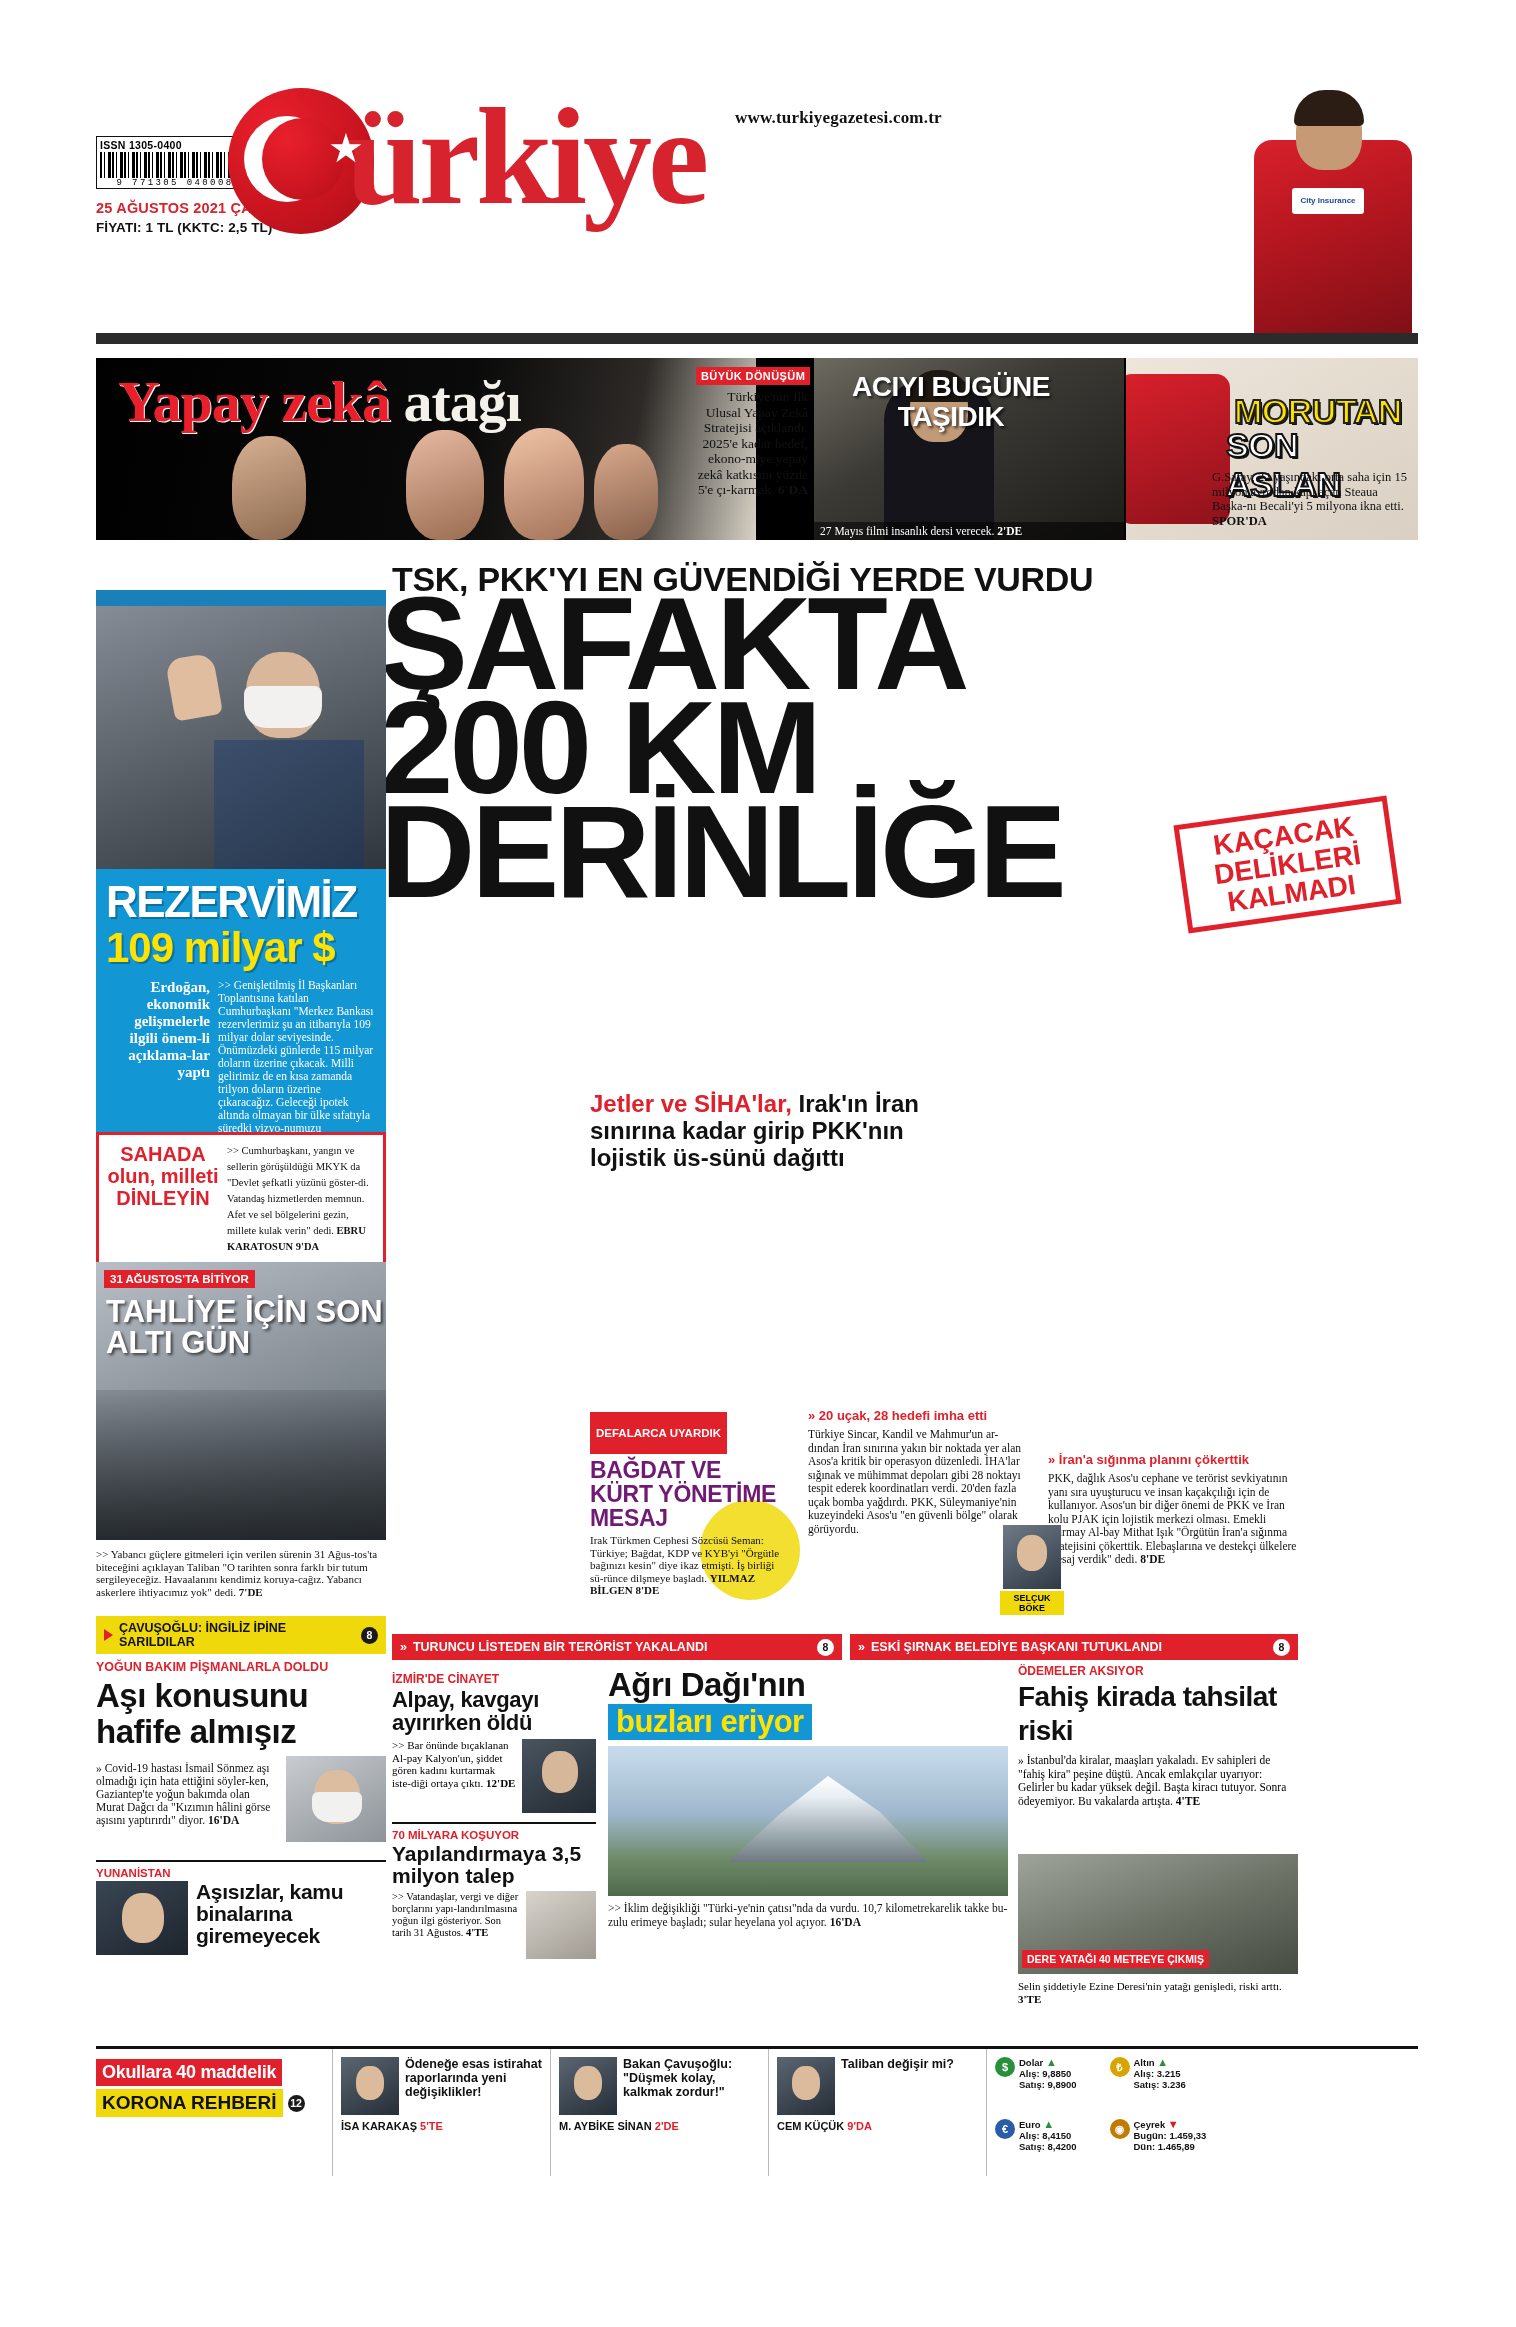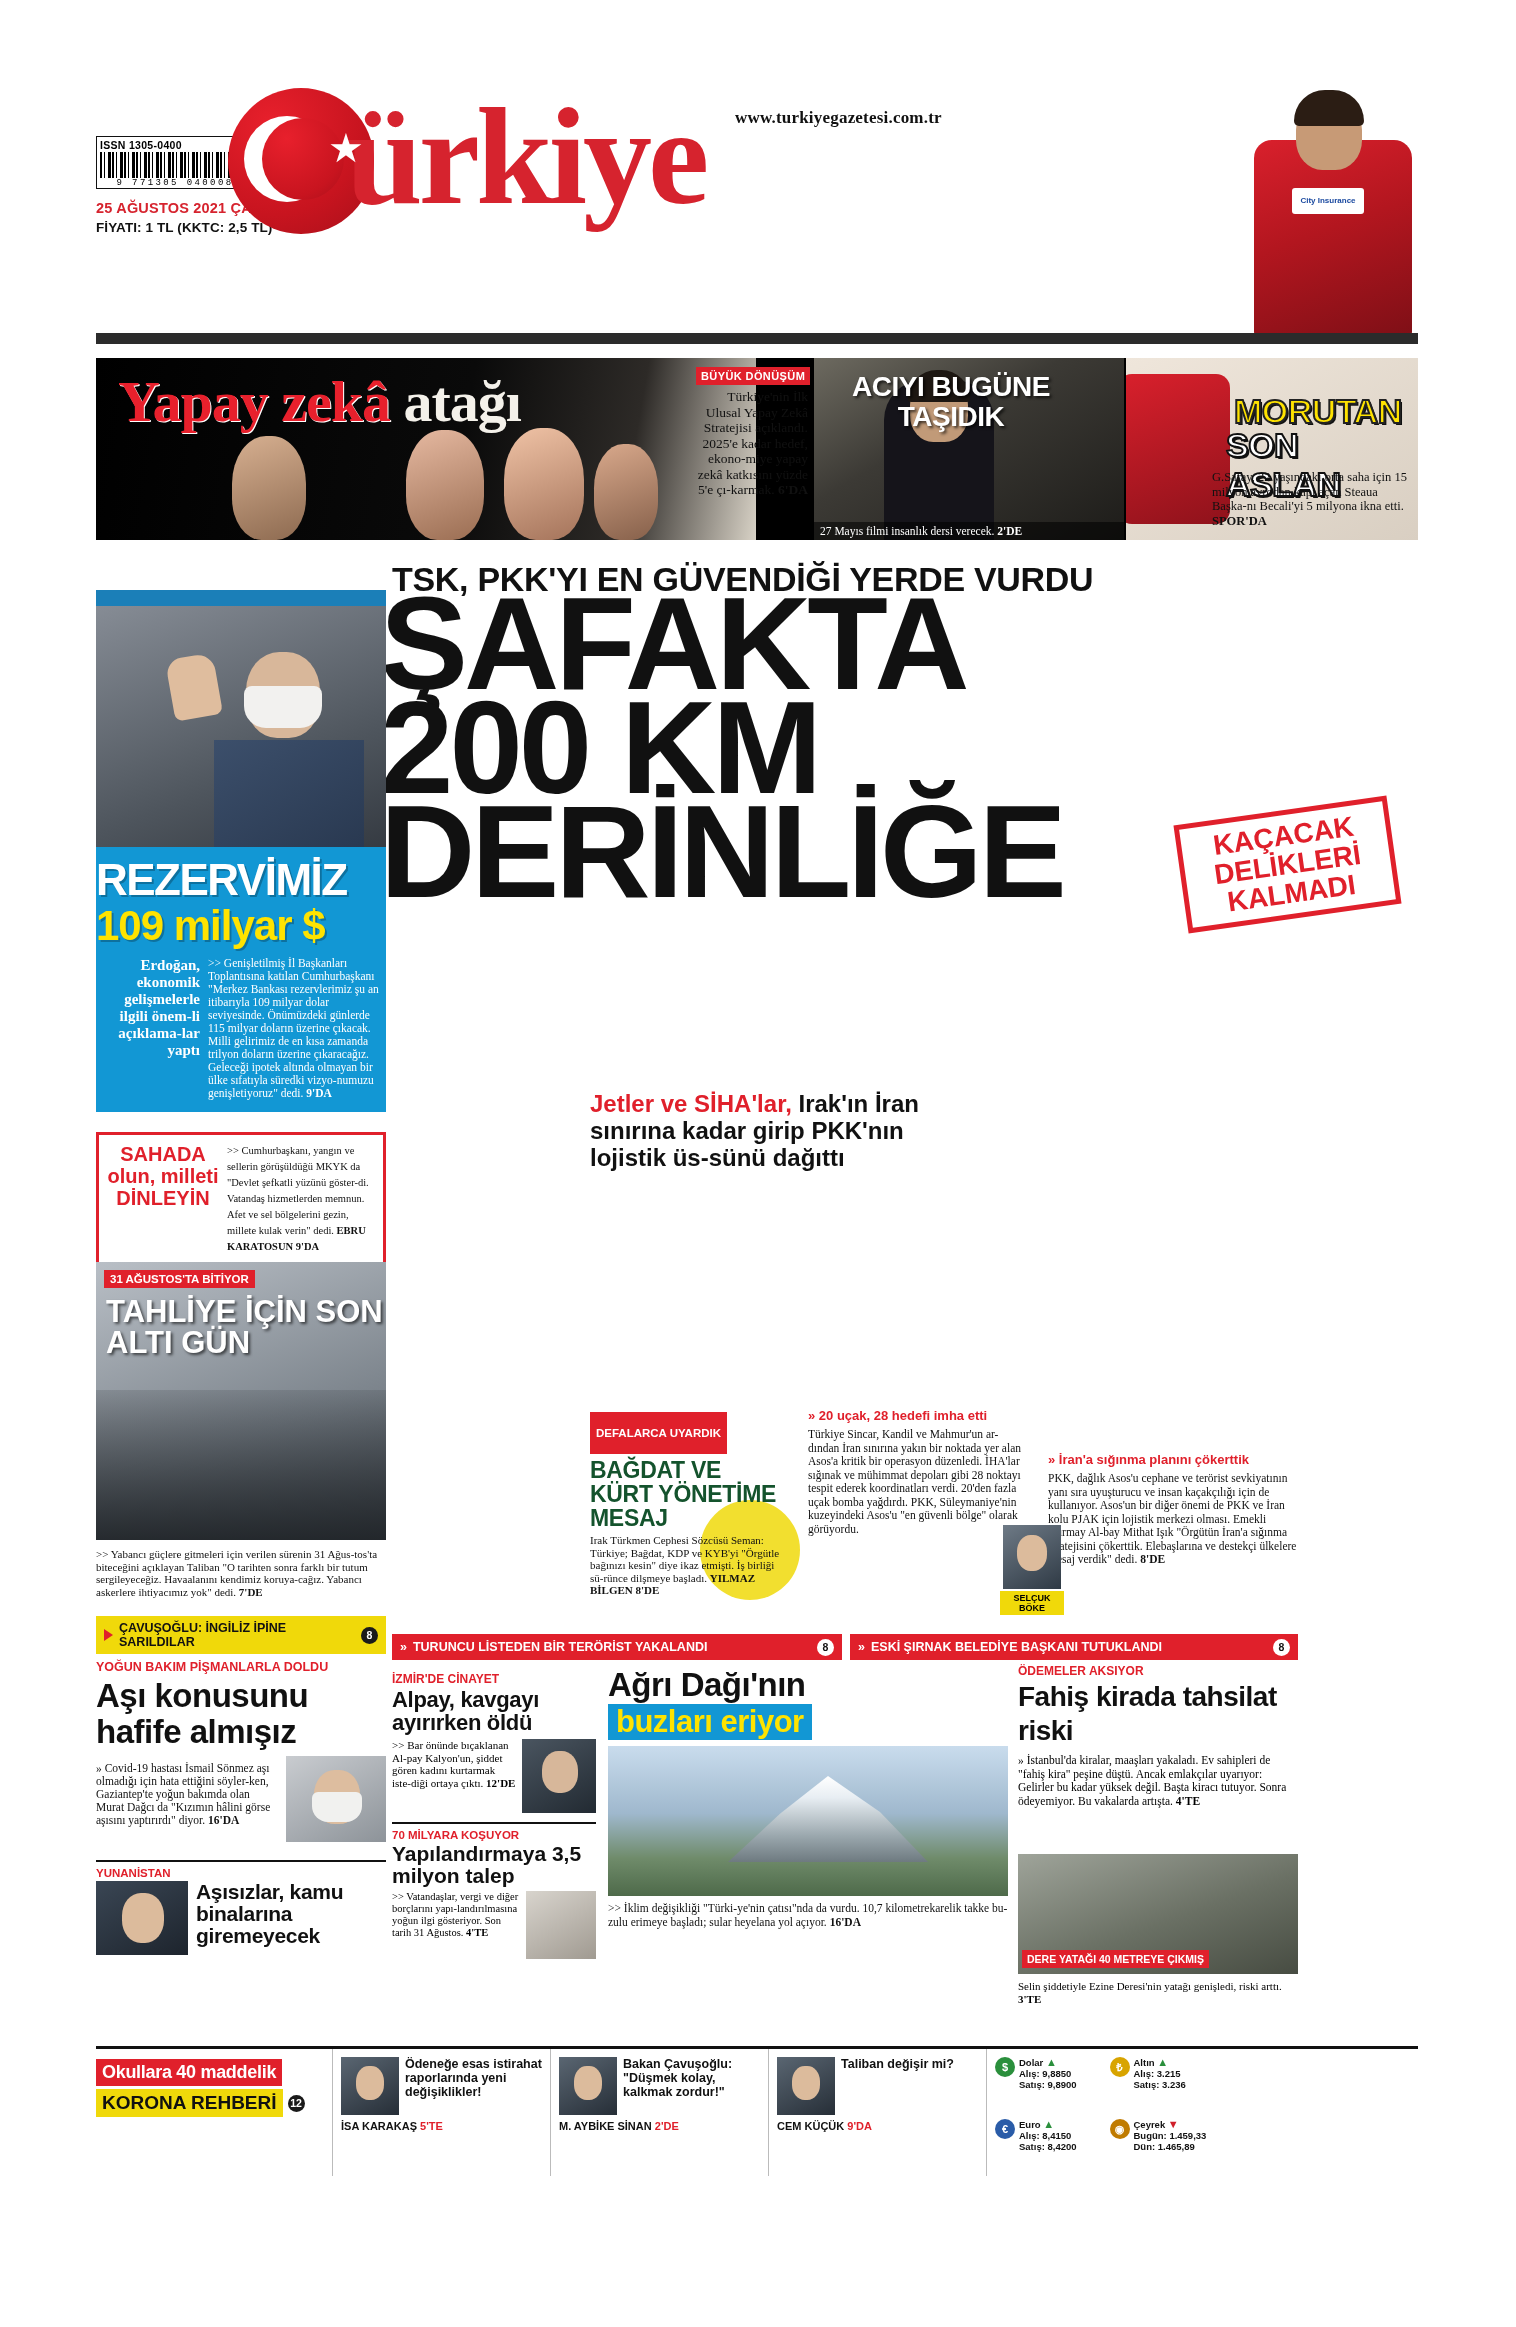--- a/index.html
+++ b/index.html
@@ -111,21 +111,21 @@
     background:linear-gradient(150deg,#5e6a74 0%,#36404a 100%); overflow:hidden;}
   .opsroom-cap { position:absolute; right:6px; bottom:6px; color:#fff; font-size:11px; font-weight:700; text-align:right; line-height:13px;}
   .erdogan-photo { position:absolute; left:96px; top:590px; width:290px; height:300px;
     background:linear-gradient(160deg,#8a9099 0%,#4e555d 60%,#2c3138 100%); overflow:hidden;}
   .ep-bar { position:absolute; left:0; top:0; width:100%; height:16px; background:#1b7fb8;}
   .ep-head { position:absolute; left:150px; top:62px; width:74px; height:86px; background:#d8b79a; border-radius:45% 45% 42% 42%;}
   .ep-mask { position:absolute; left:148px; top:96px; width:78px; height:42px; background:#f2f1ef; border-radius:8px 8px 22px 22px;}
   .ep-suit { position:absolute; left:118px; top:150px; width:150px; height:150px; background:linear-gradient(150deg,#3c4f6b,#25344b);}
   .ep-hand { position:absolute; left:74px; top:66px; width:48px; height:62px; background:#dfbd9e; border-radius:16px 18px 8px 8px; transform:rotate(-10deg);}
 
-  .rez-box { position:absolute; left:96px; top:847px; width:290px; background:#1297d4; padding:10px 0 12px; }
+  .rez-box { position:absolute; left:96px; top:869px; width:290px; background:#1297d4; padding:10px 10px 12px; }
   .rez-t1 { font-size:44px; font-weight:800; color:#fff; letter-spacing:-1.5px; line-height:46px; text-shadow:2px 2px 0 rgba(0,0,0,.25);}
   .rez-t2 { font-size:42px; font-weight:800; color:#ffe300; letter-spacing:-1px; line-height:46px; text-shadow:2px 2px 0 rgba(0,0,0,.25);}
   .rez-cols { display:flex; gap:8px; margin-top:8px;}
   .rez-left { width:104px; color:#fff; font-family:"Liberation Serif",serif; font-weight:800; font-size:15px; line-height:17px; text-align:right;}
   .rez-right { flex:1; color:#ffffff; font-family:"Liberation Serif",serif; font-size:11.5px; line-height:13px;}
   .rez-right b { font-weight:800;}
 
   .sahada { position:absolute; left:96px; top:1132px; width:290px; border:3px solid #e0202b; background:#fff; padding:8px; display:flex; gap:8px;}
   .sahada-l { width:112px; color:#e0202b; font-weight:800; font-size:20px; line-height:22px; text-align:center;}
   .sahada-r { flex:1; font-family:Liberation Serif, serif; font-size:10.5px; line-height:16px; color:#111;}
@@ -155,21 +155,21 @@
   .yunan { position:absolute; left:96px; top:1860px; width:290px; border-top:2px solid #111; padding-top:5px;}
   .yunan-k { font-size:11.5px; font-weight:800; color:#e0202b;}
   .yunan-row { display:flex; gap:8px; margin-top:2px;}
   .yunan-t { flex:1; font-size:21px; font-weight:700; line-height:22px; color:#111; letter-spacing:-.3px;}
   .yunan-photo { width:92px; height:74px; background:linear-gradient(150deg,#3a4654,#1d242d); position:relative; overflow:hidden;}
   .yh { position:absolute; left:26px; top:12px; width:42px; height:50px; background:#dcbb9c; border-radius:45%;}
 
   
   .defalarca { position:absolute; left:590px; top:1412px; width:190px;}
   .def-tag { background:#e0202b; color:#fff; font-size:11.5px; font-weight:800; padding:15px 6px; display:inline-block;}
-  .def-title { color:#14532d; font-size:23px; font-weight:800; line-height:24px; margin-top:4px; letter-spacing:-.3px;}
+  .def-title { color:#701a75; font-size:23px; font-weight:800; line-height:24px; margin-top:4px; letter-spacing:-.3px;}
   .def-body { font-family:"Liberation Serif",serif; font-size:11px; line-height:12.5px; color:#111; margin-top:4px;}
   .def-body b { font-weight:800;}
   .seal { position:absolute; left:700px; top:1500px; width:100px; height:100px; border-radius:50%; background:#f0d90a; opacity:.85;}
 
   .mid2 { position:absolute; left:808px; top:1408px; width:216px;}
   .mid3 { position:absolute; left:1048px; top:1408px; width:250px;margin-top:44px;}
   .hl-red { color:#e0202b; font-weight:800; font-size:13px; line-height:15px;}
   .hl-body { font-family:"Liberation Serif",serif; font-size:11.5px; line-height:13.5px; color:#111; margin-top:5px;}
   .hl-body b { font-weight:800;}
   .selcuk { position:absolute; left:1000px; top:1525px; width:64px; text-align:center;}

